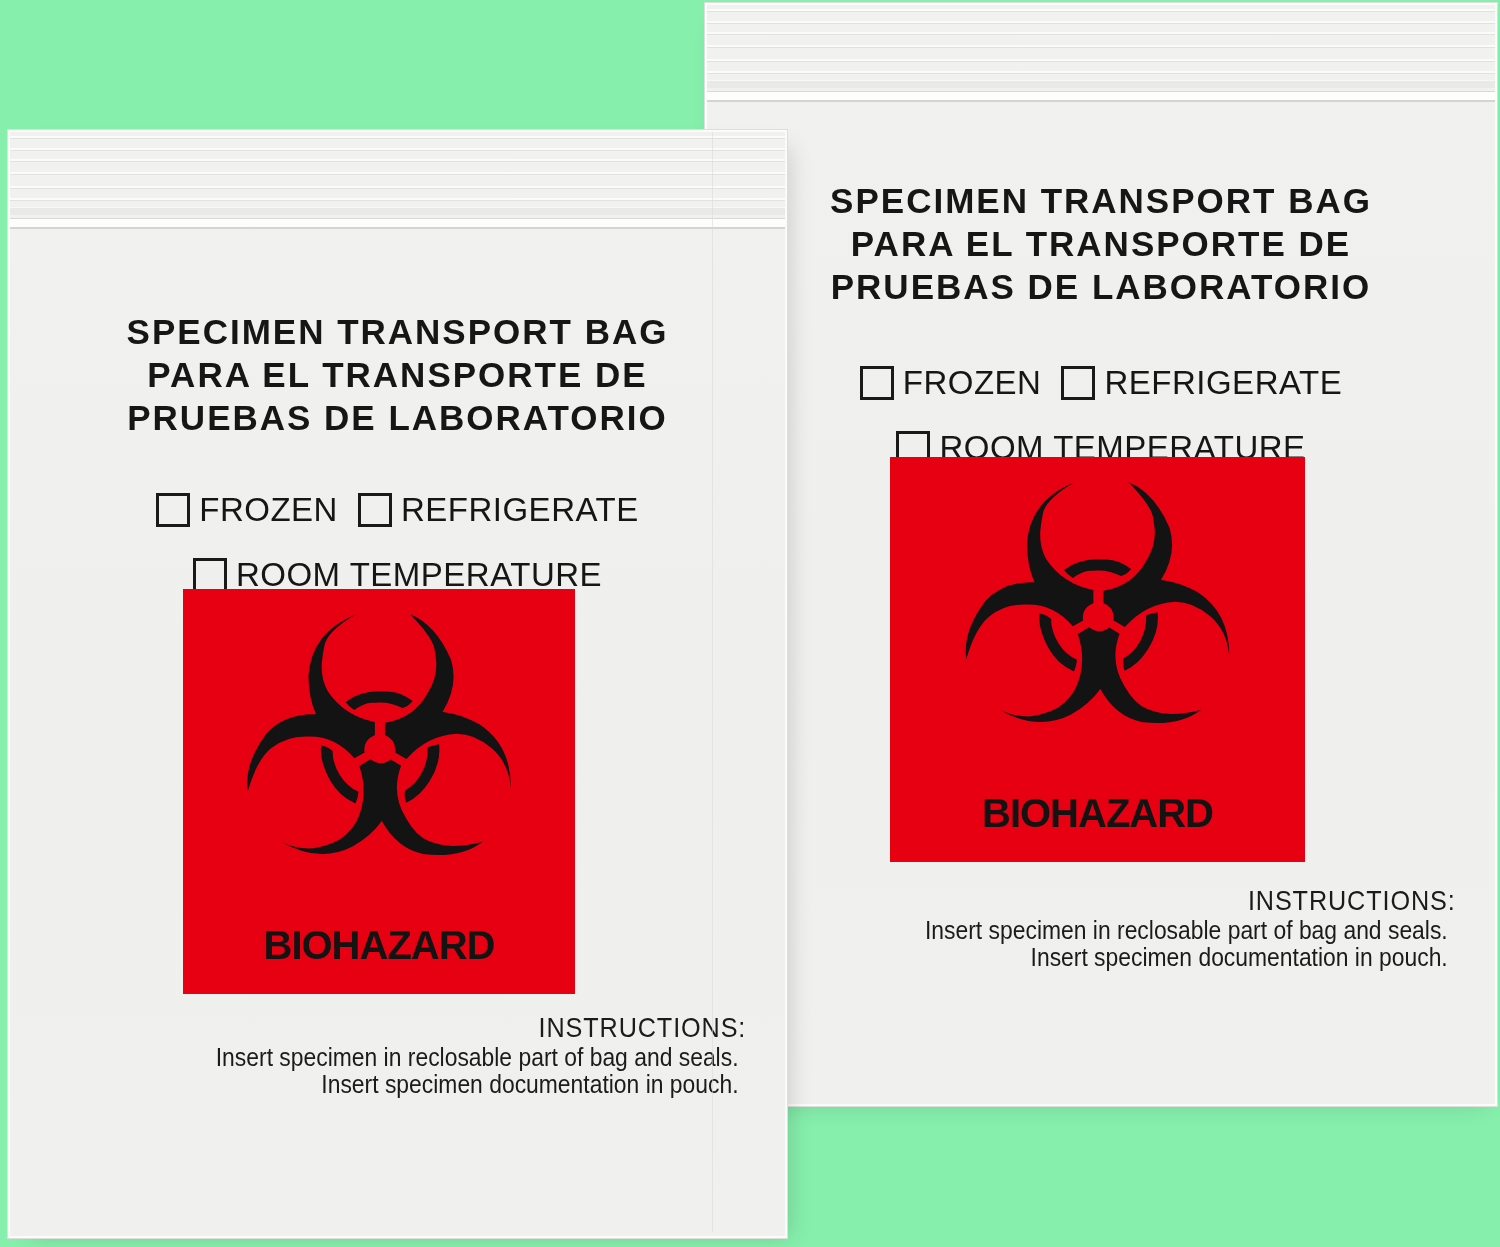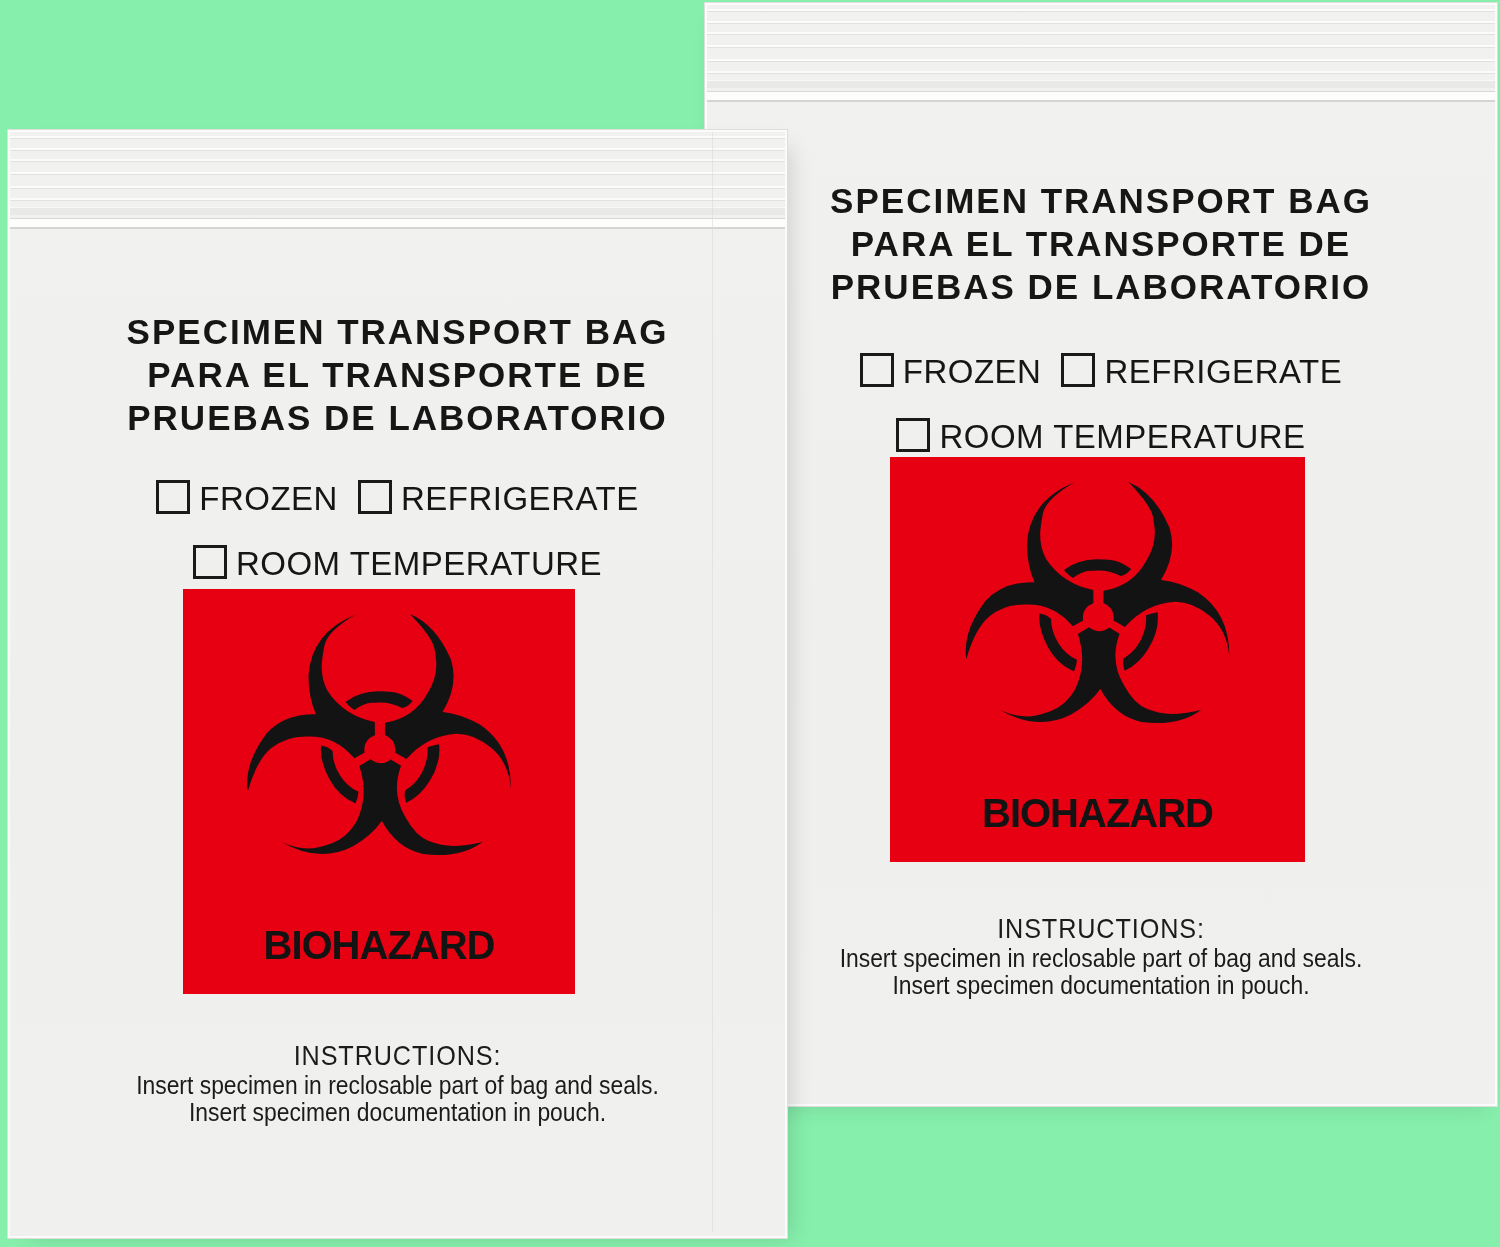--- a/index.html
+++ b/index.html
@@ -31,33 +31,33 @@
 
   
   .title{position:absolute;top:178px;left:0;width:100%;text-align:center;
          font-size:35px;font-weight:bold;line-height:43px;letter-spacing:2px;color:#161616;}
   .bag--back .title{top:174px;}
 
   .cbrow{position:absolute;left:0;width:100%;display:flex;justify-content:center;
          align-items:center;font-size:33px;letter-spacing:.5px;color:#161616;}
   .cbrow--1{top:348px;}
   .cbrow--2{top:413px;}
-  .cb-unit{display:flex;align-items:flex-start;margin:0 10px;}
+  .cb-unit{display:flex;align-items:center;margin:11px 10px;}
   .cb-box{width:28px;height:28px;border:3px solid #1a1a1a;margin-right:9px;flex:0 0 auto;
           background:transparent;}
 
   .panel{position:absolute;background:#e60012;}
   .bag--front .panel{left:173px;top:457px;width:392px;height:405px;}
   .bag--back  .panel{left:183px;top:452px;width:415px;height:405px;}
   .bio-sym{position:absolute;top:2px;left:0;width:100%;height:300px;text-align:center;
            font-family:"DejaVu Sans",sans-serif;font-size:330px;line-height:300px;color:#131313;}
   .bio-label{position:absolute;bottom:26px;left:0;width:100%;text-align:center;
              font-size:40px;font-weight:bold;letter-spacing:-1px;color:#131313;}
 
-  .ins{position:absolute;top:908px;left:0;width:100%;text-align:center;color:#1b1b1b;}
+  .ins{position:absolute;top:880px;left:0;width:100%;text-align:right;color:#1b1b1b;}
   .ins-h{font-size:28px;line-height:32px;letter-spacing:1px;transform:scaleX(.9);
          transform-origin:50% 50%;}
   .ins-l{font-size:26px;line-height:27px;white-space:nowrap;transform:scaleX(.88);
          transform-origin:50% 50%;}
 </style>
 </head>
 <body>
 
 <div id="stage">
 

